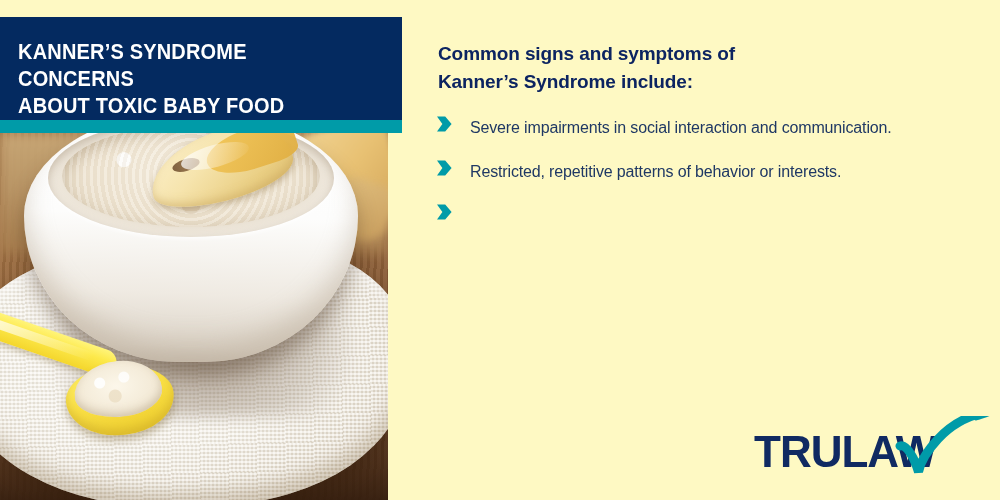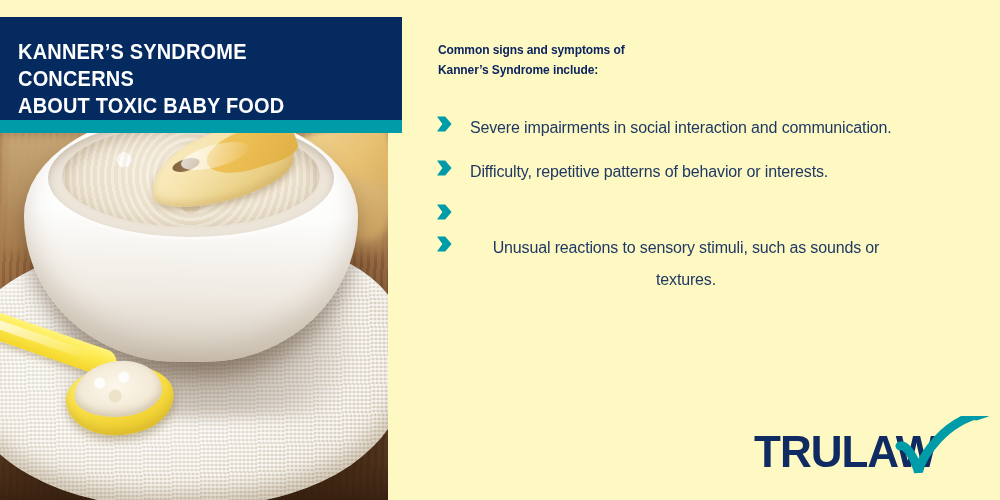--- a/index.html
+++ b/index.html
@@ -183,23 +183,23 @@
     background:linear-gradient(90deg,rgba(255,255,255,.85),rgba(255,255,255,0));
     border-radius:6px;transform:rotate(19deg);
   }
 
   
   #right-col{position:absolute;left:402px;top:0;width:598px;height:500px;}
 
   #right-heading{
     position:absolute;left:36px;top:40px;width:420px;
     color:#0c2461;
-    font-size:12px;
+    font-size:19px;
     font-weight:bold;
-    line-height:20px;
+    line-height:28px;
     letter-spacing:-.1px;
     white-space:pre-line;
   }
 
   #bullet-list{position:absolute;left:34px;top:112px;width:520px;text-align:center;}
   .bullet-row{display:flex;align-items:flex-start;margin-bottom:12px;}
   .chev{
     flex:0 0 auto;width:22px;height:16px;margin-top:4px;margin-right:12px;
   }
   .bullet-text{
@@ -279,39 +279,31 @@
         </span>
         <span class="bullet-text">Severe impairments in social interaction and communication.</span>
       </div>
 
       <div class="bullet-row">
         <span class="chev">
           <svg viewBox="0 0 22 16" width="22" height="16" aria-hidden="true">
             <path d="M1 0.6 L9.2 0.6 L15.6 8 L9.2 15.4 L1 15.4 L6.4 8 Z" fill="#009ba8"></path>
           </svg>
         </span>
-        <span class="bullet-text">Difficulty, repetitive patterns of behavior or interests.</span>
+        <span class="bullet-text">Restricted, repetitive patterns of behavior or interests.</span>
       </div>
 
       <div class="bullet-row">
         <span class="chev">
           <svg viewBox="0 0 22 16" width="22" height="16" aria-hidden="true">
             <path d="M1 0.6 L9.2 0.6 L15.6 8 L9.2 15.4 L1 15.4 L6.4 8 Z" fill="#009ba8"></path>
           </svg>
         </span>
       </div>
 
-      <div class="bullet-row">
-        <span class="chev">
-          <svg viewBox="0 0 22 16" width="22" height="16" aria-hidden="true">
-            <path d="M1 0.6 L9.2 0.6 L15.6 8 L9.2 15.4 L1 15.4 L6.4 8 Z" fill="#009ba8"></path>
-          </svg>
-        </span>
-        <span class="bullet-text">Unusual reactions to sensory stimuli, such as sounds or textures.</span>
-      </div>
 
     </div>
 
     <div id="logo">
       <div id="logo-word">TRULAW</div>
       <svg id="logo-check" viewBox="0 0 104 64" aria-hidden="true">
         <path d="M10 30 C14 29 18 33 22 40 C25 45 27 51 28.5 56 C30 48 36 36 48 23 C61 9 78 0.5 92 -3" fill="none" stroke="#009ba8" stroke-width="9" stroke-linecap="round"></path>
         <path d="M86 2 C92 0 96 -1 99 -2.5" fill="none" stroke="#009ba8" stroke-width="5" stroke-linecap="round"></path>
       </svg>
     </div>

